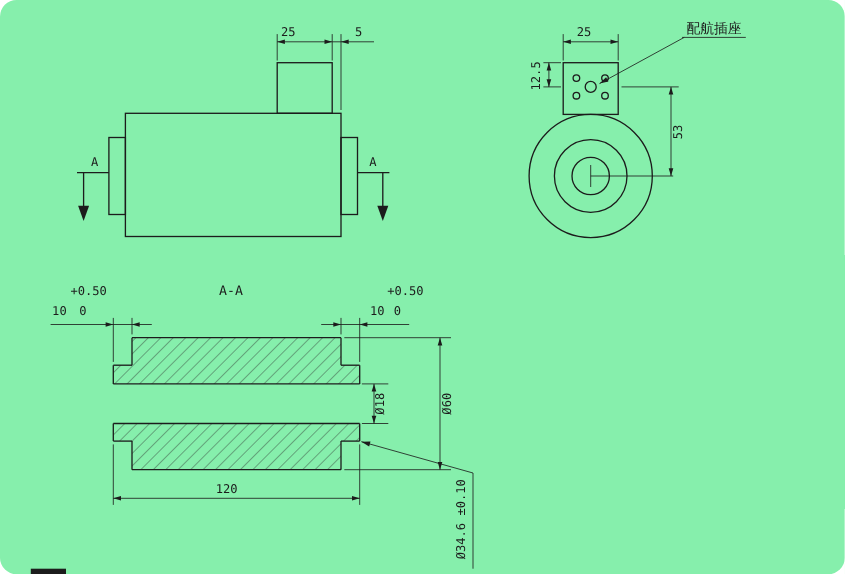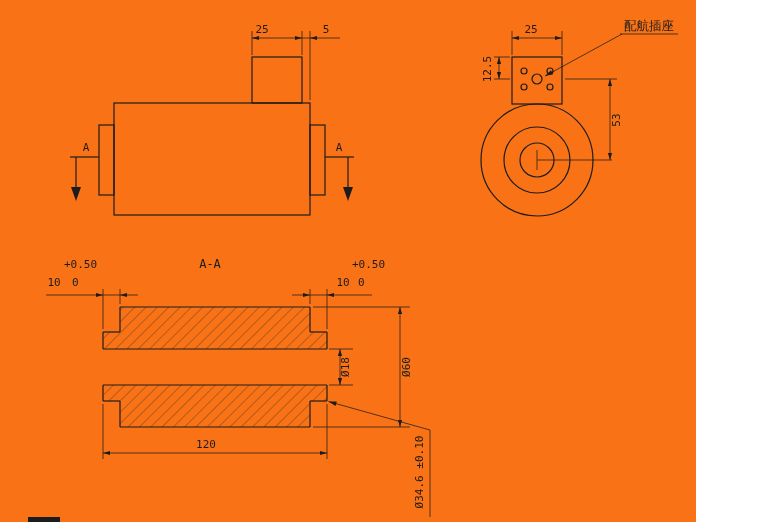--- a/index.html
+++ b/index.html
@@ -1,16 +1,16 @@
 <!DOCTYPE html>
 <html><head>
 <meta charset="utf-8">
 <style>
   html,body{margin:0;padding:0;background:#ffffff;}
-  .canvas{position:relative;width:696px;height:522px;background:#f97316;overflow:hidden;}
+  .canvas{position:relative;width:768px;height:522px;background:#86efac;overflow:hidden;border-radius:15px;}
   svg{position:absolute;left:0;top:0;}
   text{font-family:"DejaVu Sans Mono","Liberation Mono",monospace;font-size:11px;fill:#1c1c1c;}
   text.cjk{font-size:12.5px;font-family:"DejaVu Sans","Liberation Sans",sans-serif;}
   text.sec{font-size:12px;}
   .outline{stroke:#1c1c1c;stroke-width:1.2;fill:none;}
   .thin{stroke:#1c1c1c;stroke-width:0.75;fill:none;}
   .arrow{fill:#1c1c1c;stroke:none;}
 </style>
 </head>
 <body>

